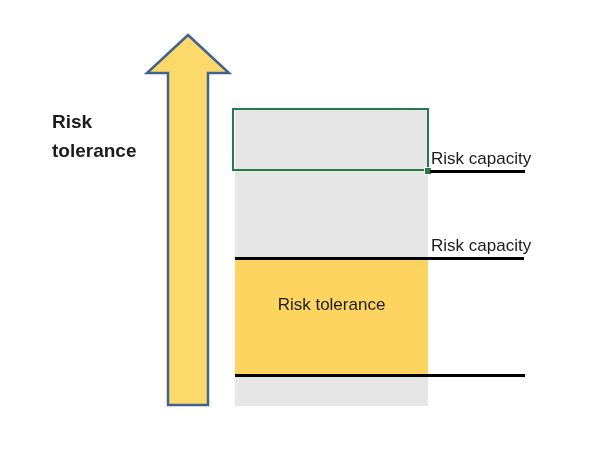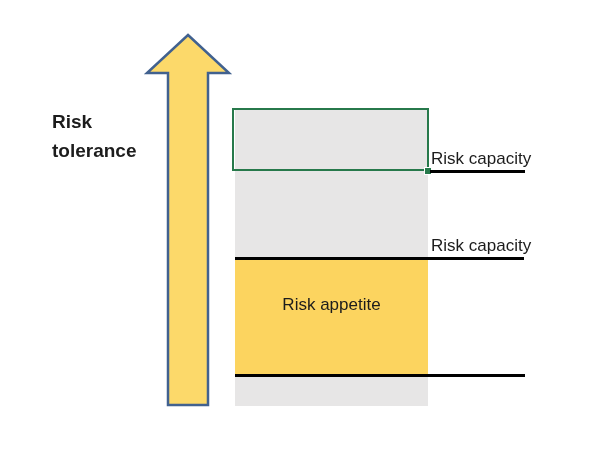--- a/index.html
+++ b/index.html
@@ -114,15 +114,15 @@
 
   <div class="capacity-box"></div>
   <div class="capacity-handle"></div>
 
   <div class="marker-line capacity-line"></div>
   <div class="marker-line tolerance-line"></div>
   <div class="marker-line floor-line"></div>
 
   <div class="band-label capacity-label">Risk capacity</div>
   <div class="band-label tolerance-label">Risk capacity</div>
-  <div class="band-label appetite-label">Risk appetite</div>
+  <div class="band-label appetite-label">Risk tolerance</div>
 
 </div>
 
 </body></html>

